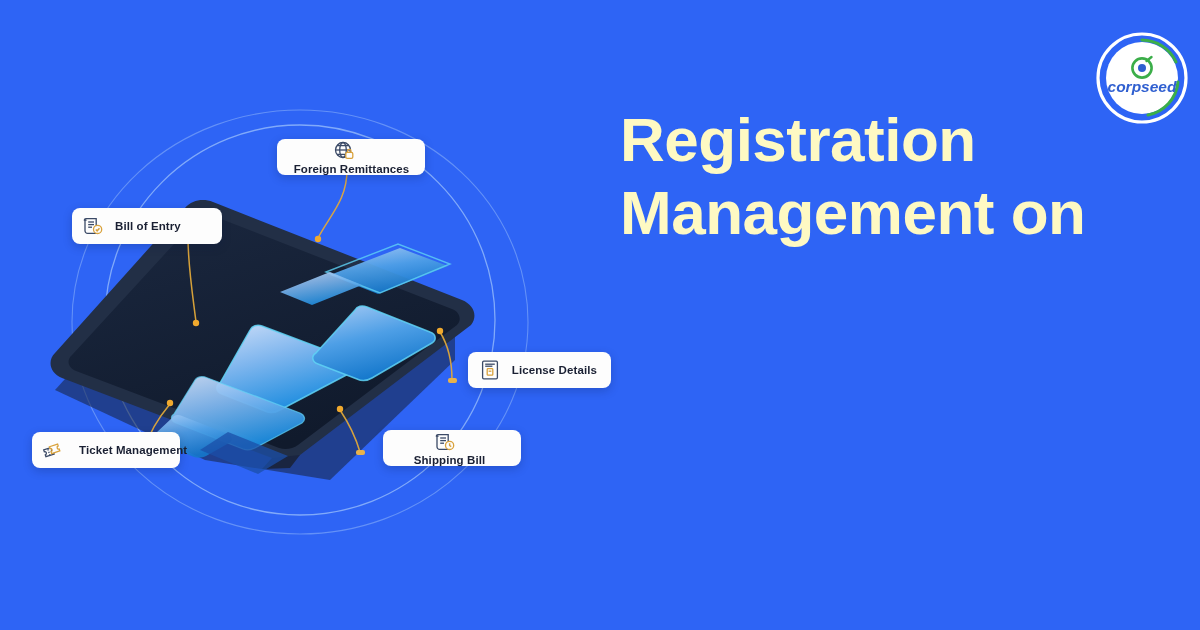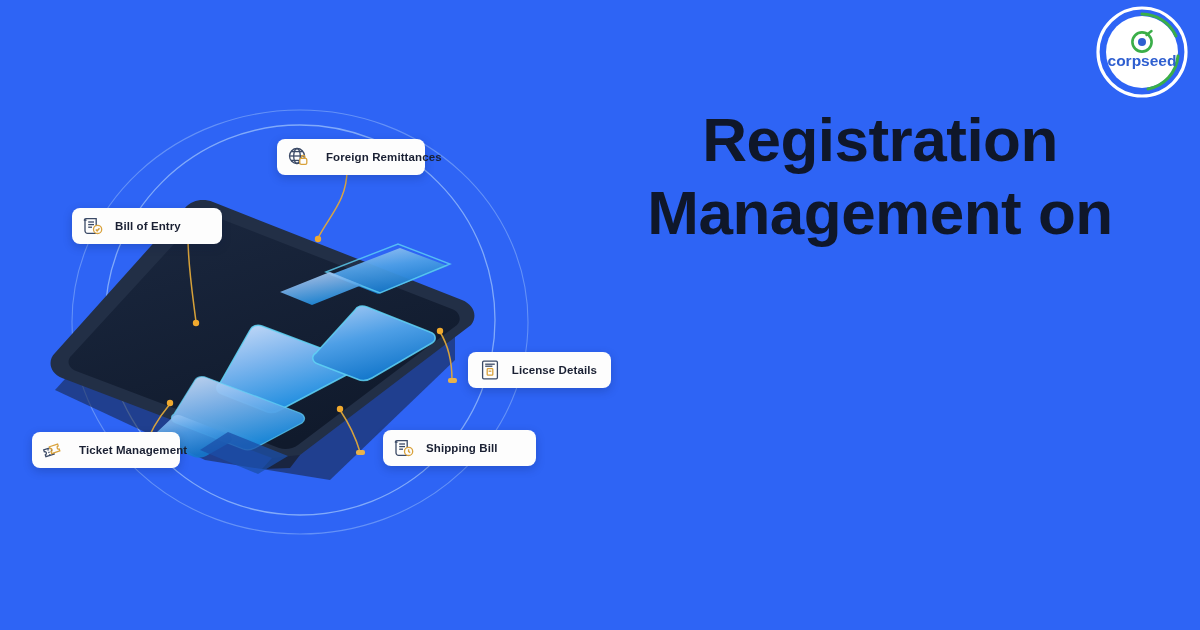--- a/index.html
+++ b/index.html
@@ -5,27 +5,27 @@
   html,body{margin:0;padding:0;}
   body{
     width:1200px;height:630px;
     background:#2E64F5;
     font-family:"Liberation Sans", sans-serif;
     overflow:hidden;
   }
   #stage{position:relative;width:1200px;height:630px;overflow:hidden;}
 
   
-  .logo-wrap{position:absolute;top:4px;left:1094px;width:96px;height:96px;}
+  .logo-wrap{position:absolute;top:30px;left:1094px;width:96px;height:96px;font-style:italic;}
   .logo-wrap svg{display:block;}
 
   
   .headline{
     position:absolute;left:620px;top:104px;width:520px;
-    text-align:center;color:#0f172a;
+    text-align:left;color:#fef9c3;
     font-size:62px;line-height:1.17;font-weight:bold;
     letter-spacing:-0.5px;
   }
   .headline .ln{display:block;white-space:nowrap;}
 
   
   .illus{position:absolute;left:0px;top:60px;width:620px;height:520px;}
   .illus svg{display:block;}
 
   
@@ -41,24 +41,24 @@
   }
   .chip .ico{
     width:24px;height:24px;flex:0 0 24px;
     margin-right:10px;display:block;
   }
   .chip .txt{
     font-size:11.5px;font-weight:bold;color:#1A2033;
     letter-spacing:.1px;white-space:nowrap;
   }
   
-  .chip-foreign{left:277px;top:139px;width:148px;}
+  .chip-foreign{left:277px;top:139px;width:148px;flex-direction:column;}
   .chip-bill   {left:72px; top:208px;width:150px;}
   .chip-ticket {left:32px; top:432px;width:148px;}
-  .chip-ship   {left:383px;top:430px;width:153px;}
+  .chip-ship   {left:383px;top:430px;width:138px;flex-direction:column;}
   .chip-license{left:468px;top:352px;width:143px;justify-content:flex-end;}
   .chip-foreign .txt{margin-left:6px;}
   .chip-ticket .txt{margin-left:4px;}
 </style>
 </head>
 <body>
 
 <div id="stage">
 
   <div class="illus">

